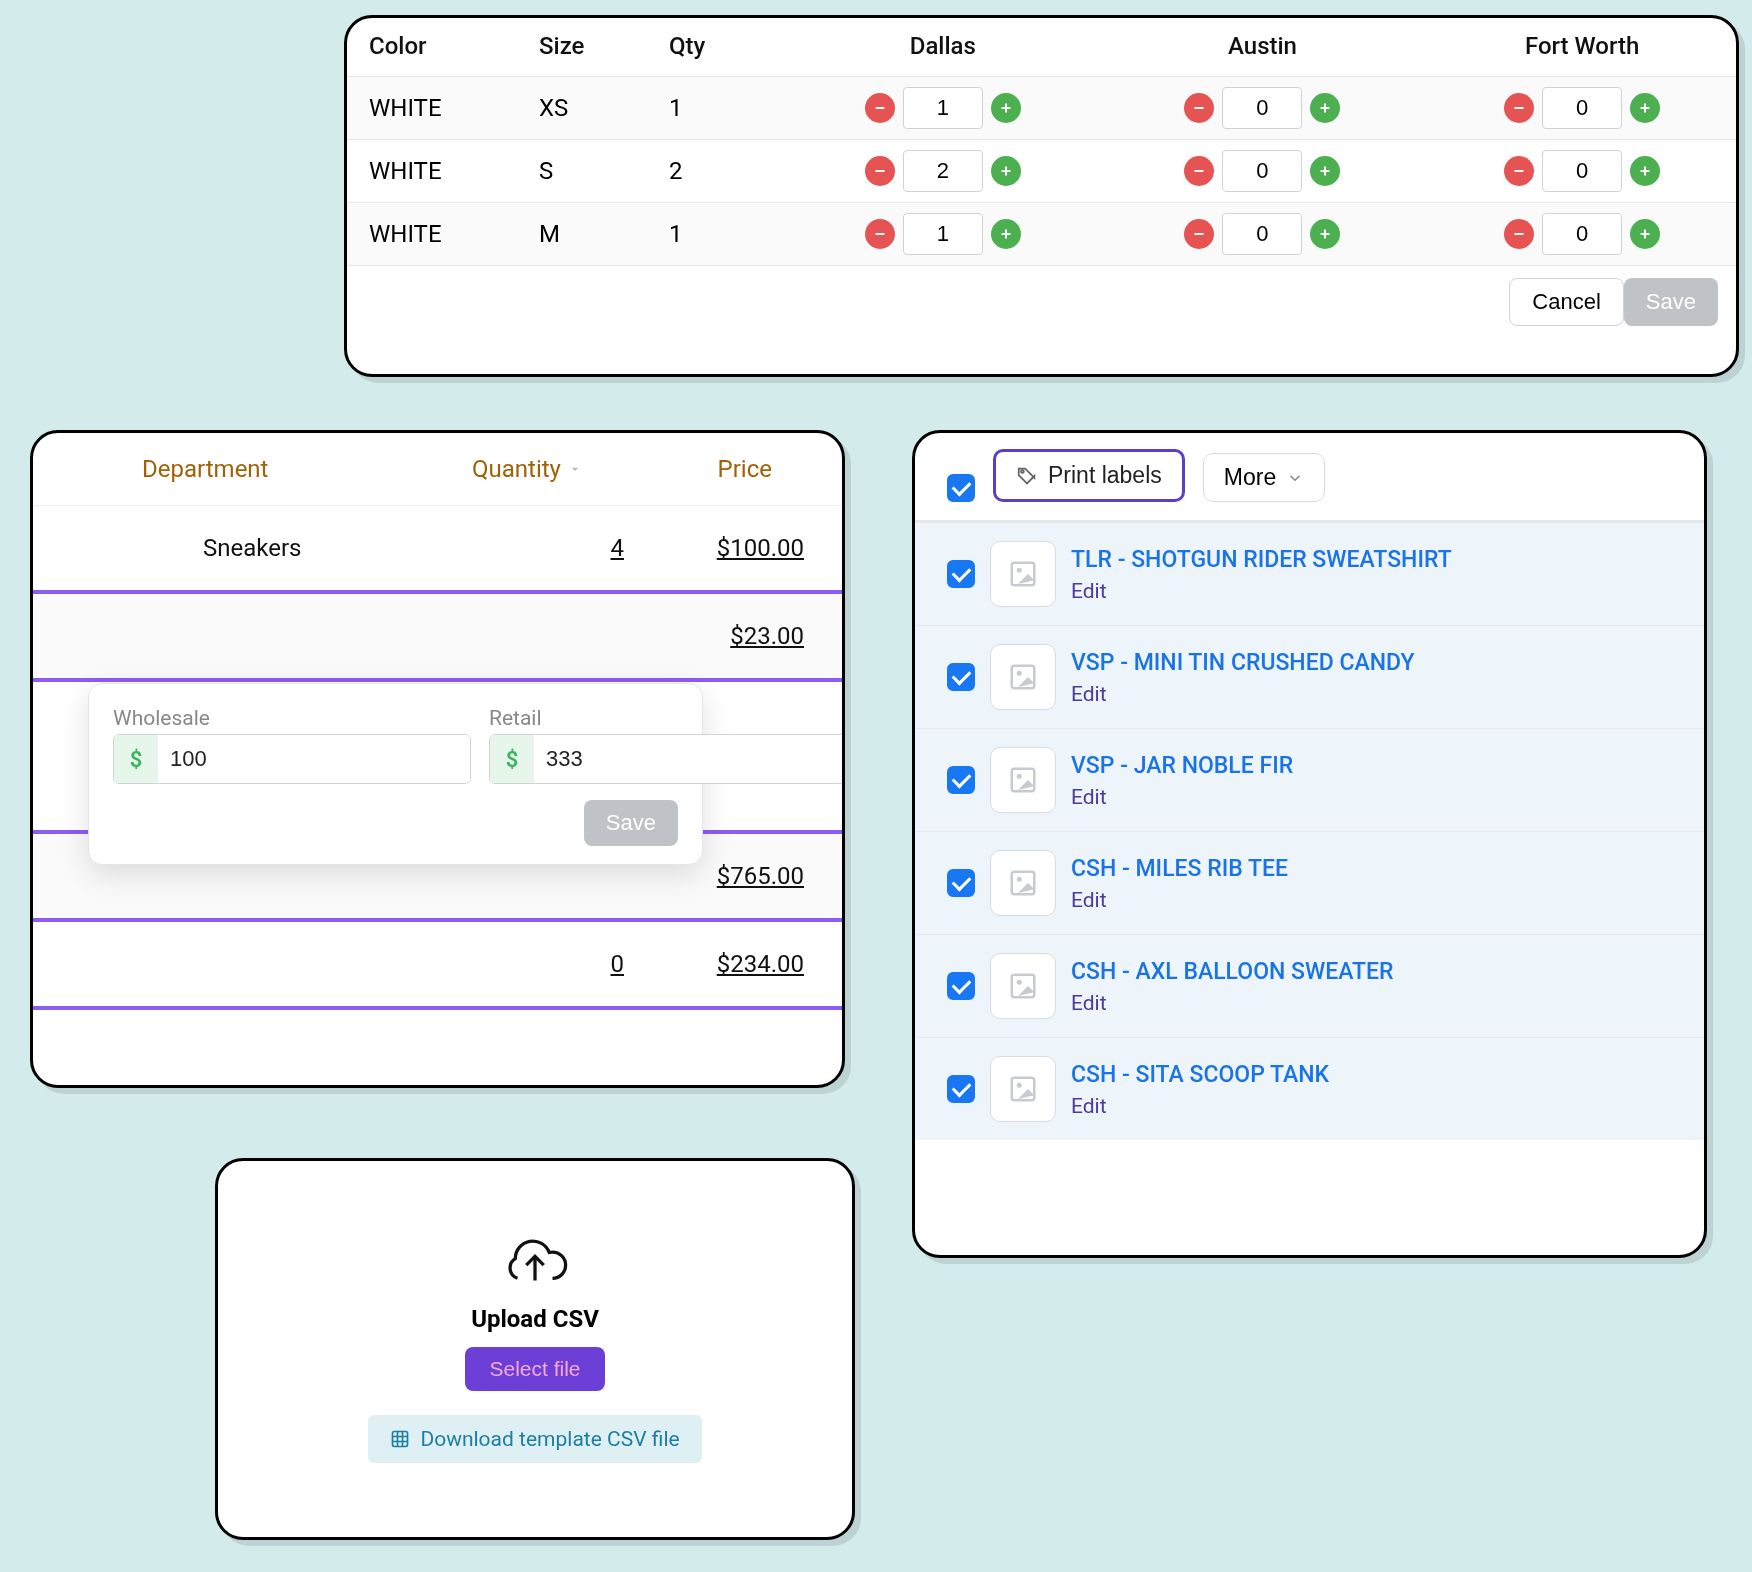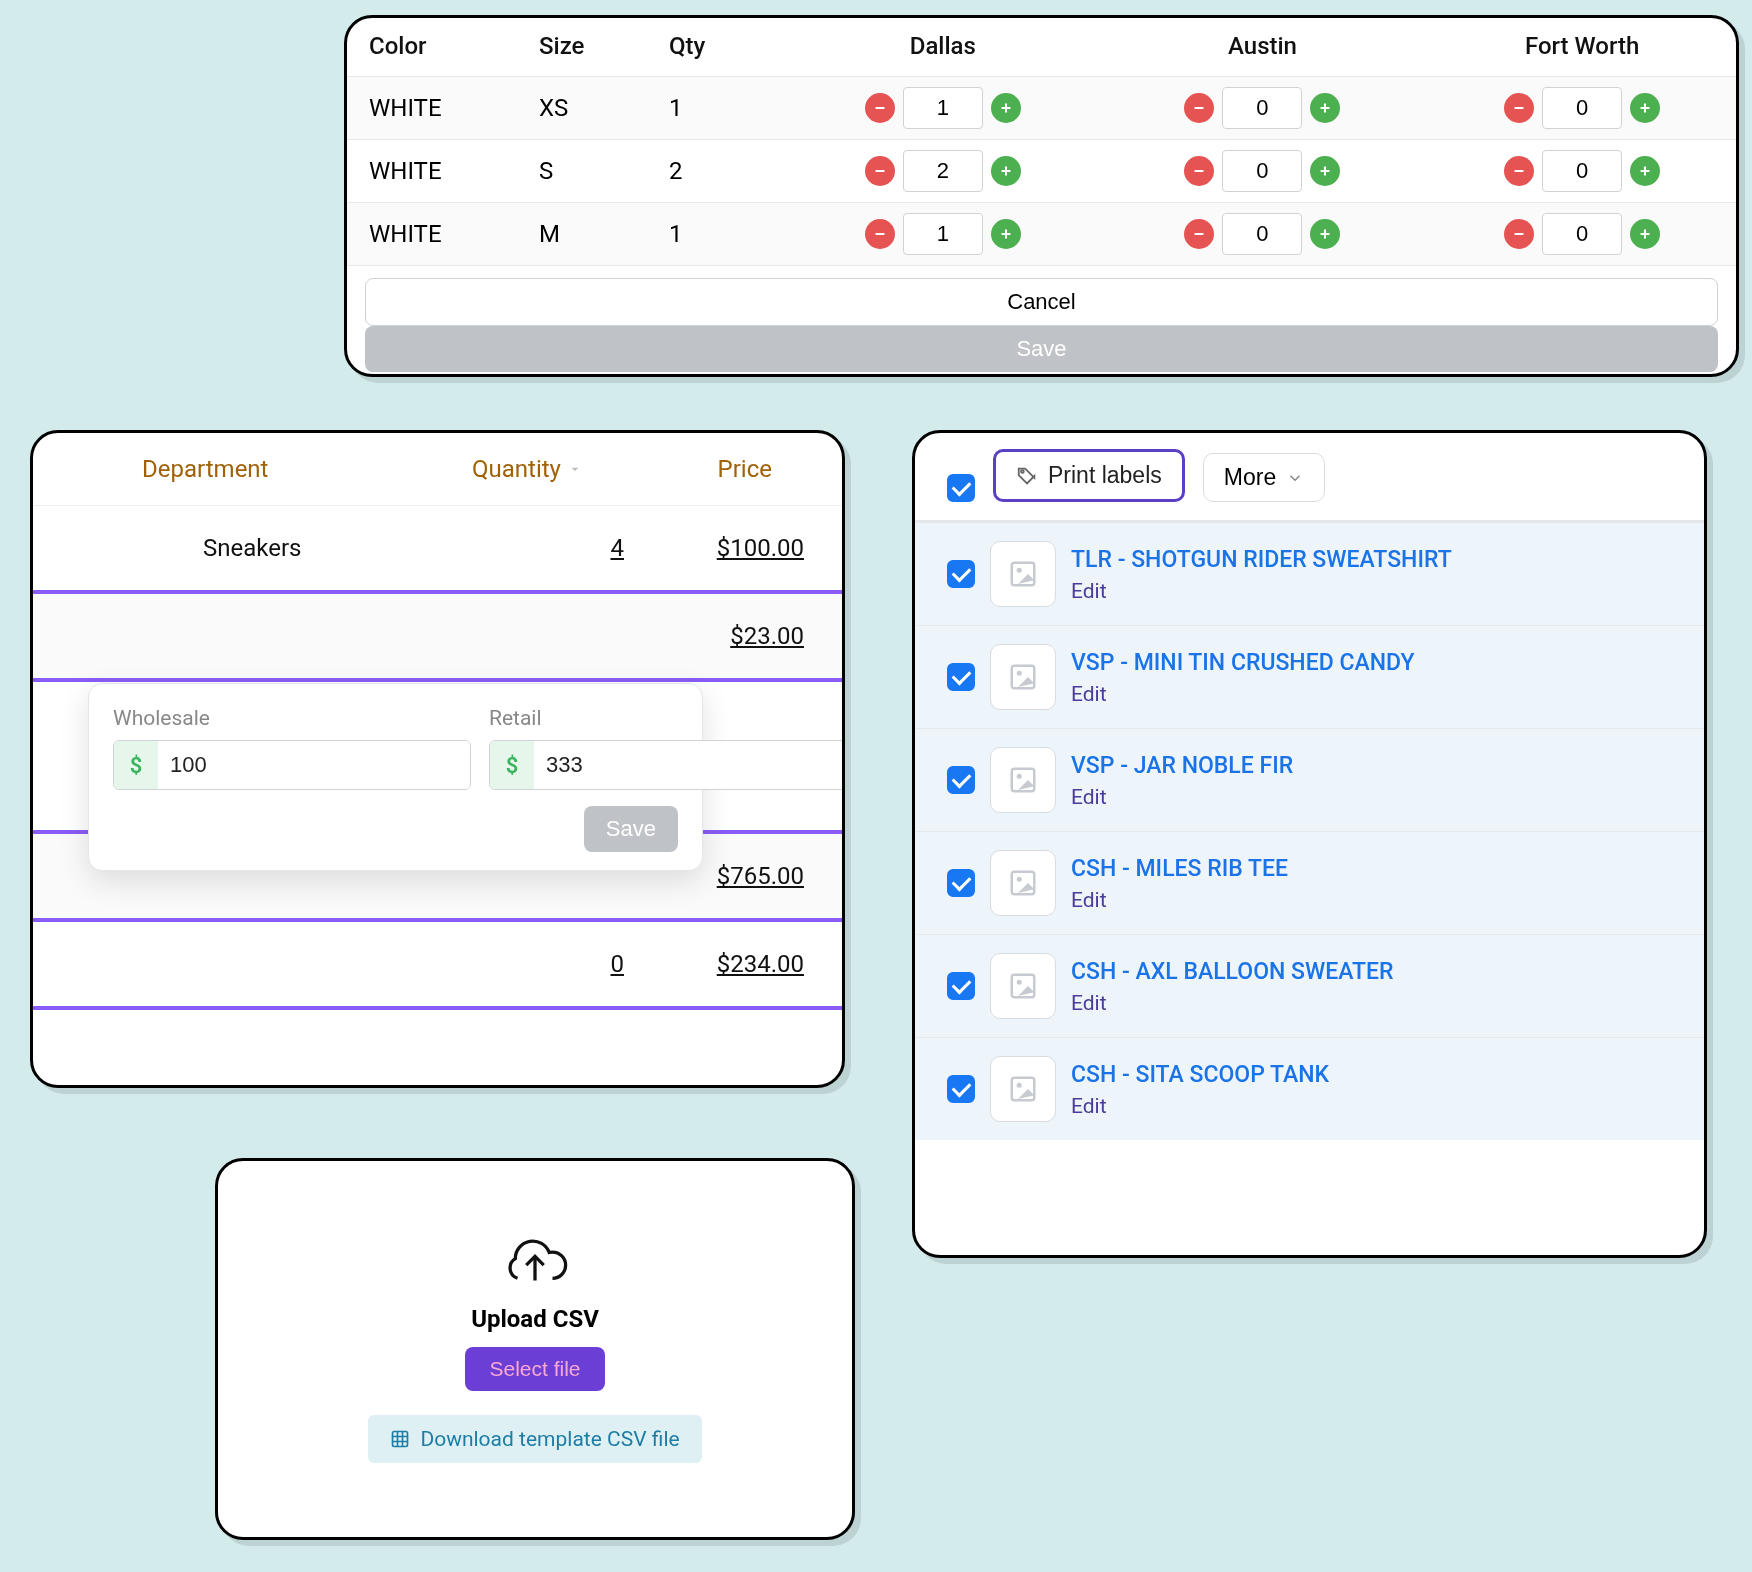--- a/index.html
+++ b/index.html
@@ -42,21 +42,21 @@
       color:#fff; cursor:pointer;
     }
     .circ.minus { background:#e55353; }
     .circ.plus { background:#4caf50; }
     .circ svg { width:16px; height:16px; }
     .numbox {
       width: 80px; height: 42px; border:1px solid #cfd2d6; border-radius:4px;
       text-align:center; font-size:22px;
     }
     .alloc-footer {
-      border-top: 1px solid #e7e7e9; padding: 12px 18px; display:flex; justify-content:flex-end;flex-direction:column;
+      border-top: 1px solid #e7e7e9; padding: 12px 18px; display:flex; justify-content:flex-end;
     }
     .btn {
       border:1px solid #cfd2d6; background:#fff; border-radius:8px; padding:10px 22px;
       font-size:22px; cursor:pointer;
     }
     .btn.save-dis {
       background:#bfc2c6; color:#fff; border:none;
     }
 
     
@@ -81,21 +81,21 @@
     .price-row.alt { background:#fafafa; }
     .price-row.short { justify-content:flex-end; }
     .popover {
       position:absolute; left:55px; top:250px; width:615px;
       background:#fff; border:1px solid #e4e6ea; border-radius:14px;
       box-shadow: 0 10px 30px rgba(0,0,0,0.12);
       padding: 22px 24px 18px;
     }
     .popover .fields { display:flex; gap:18px; }
     .popover .fld { flex:1; }
-    .popover label { display:block; color:#888; font-size:21px; margin-bottom:10px; }
+    .popover label { display:block; color:#888; font-size:21px; margin-bottom:4px; }
     .inp-wrap { display:flex; border:1px solid #cfd2d6; border-radius:6px; overflow:hidden; height:50px; }
     .inp-dollar {
       width:44px; background:#e6f6ea; color:#3bb45f; display:flex;align-items:center;justify-content:center;
       font-size:22px; font-weight:600;
     }
     .inp-wrap input {
       border:none; flex:1; padding:0 12px; font-size:22px; color:#222; outline:none;
     }
     .inp-wrap input::placeholder { color:#bbb; }
     .popover .ftr { display:flex; justify-content:flex-end; margin-top:16px; }

